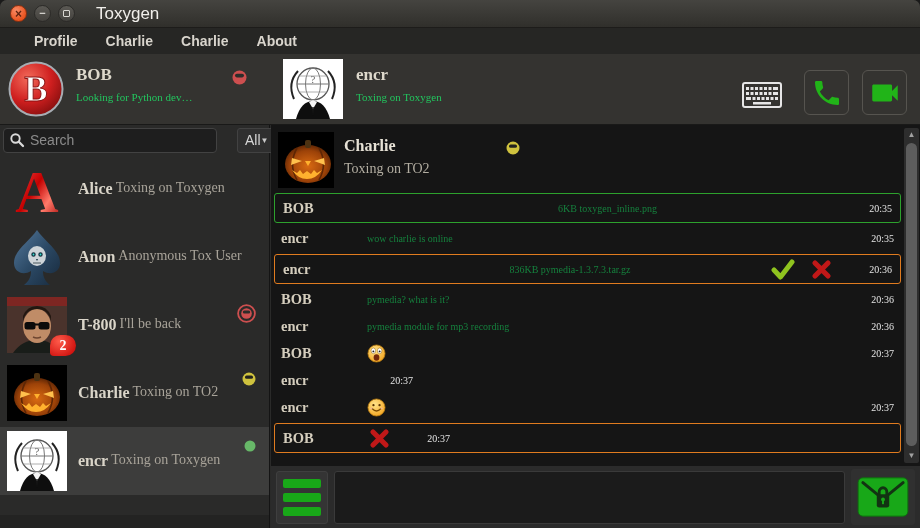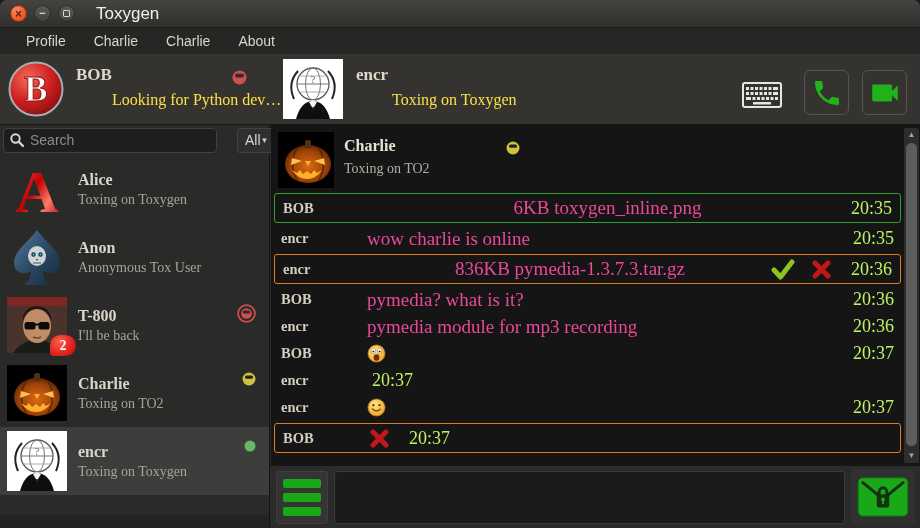--- a/index.html
+++ b/index.html
@@ -17,73 +17,73 @@
     border-bottom:1px solid #1d1c1a;
   }
   .tb-btn { width:17px; height:17px; border-radius:50%; display:flex; align-items:center; justify-content:center;
             font-size:12px; line-height:1; cursor:default; }
   .tb-close { background: radial-gradient(circle at 35% 30%, #f98b66, #e95420 70%); border:1px solid #8e3110; color:#5e2310; font-weight:bold; }
   .tb-gray  { background: linear-gradient(#5b5954,#44423e); border:1px solid #2c2b28; color:#d8d6d1; font-weight:bold; font-size:11px; }
   .tb-maxsq { width:7px; height:7px; border:1.5px solid #d8d6d1; border-radius:1px; }
   .tb-title { margin-left:14px; color:#f1efeb; font-weight:normal; font-size:17px; }
   
   .menubar { position:absolute; top:28px; left:0; right:0; height:26px; background:#262624;
-             display:flex; align-items:center; padding-left:12px; }
+             display:flex; align-items:center; padding-left:20px;font-weight:bold; }
   .menu-item { color:#d9d5cd; font-size:14px; padding:0 14px; line-height:26px; cursor:default; }
   
   .hdr { position:absolute; top:54px; left:0; right:0; height:71px; background:#343330; border-bottom:1px solid #191918; }
   .avatar-slot { position:absolute; overflow:hidden; }
   .hdr-name { position:absolute; font-family:"Liberation Serif",serif; font-weight:bold; font-size:17px; color:#ddd8cb; }
-  .hdr-status { position:absolute; font-family:"Liberation Serif",serif; font-size:16px; color:#fde047;margin-left:36px; }
+  .hdr-status { position:absolute; font-family:"Liberation Serif",serif; font-size:11px; color:#22c55e; }
   .self-state { position:absolute; left:232px; top:16px; }
   .kb-btn { position:absolute; left:741px; top:27px; width:42px; height:28px; display:flex; align-items:center; justify-content:center; }
   .hdr-btn { position:absolute; top:16px; width:45px; height:45px; border:1px solid #56544f; border-radius:6px;
              display:flex; align-items:center; justify-content:center; background:transparent; }
   .hdr-btn.call { left:804px; }
   .hdr-btn.video { left:862px; }
   
   .sidebar { position:absolute; top:125px; left:0; width:270px; bottom:0; background:#2a2a29; border-right:1px solid #141414; }
   .search-row { display:flex; height:30px; padding:2px 3px; gap:20px; align-items:center; }
   .search-box { flex:1; height:25px; background:#1e1e1e; border:1px solid #424242; border-radius:4px;
                 display:flex; align-items:center; padding:0 5px; gap:5px; }
   .search-box input { flex:1; background:transparent; border:none; outline:none; color:#cfcfcf; font-size:14px;
                       font-family:"Liberation Sans",sans-serif; min-width:0; }
   .search-box input::placeholder { color:#8b8b8b; }
   .filter { width:107px; height:25px; background:#2f2f2f; border:1px solid #424242; border-radius:3px;
             color:#d6d6d6; font-size:14px; display:flex; align-items:center; justify-content:space-between; padding:0 7px; }
   .filter .caret { font-size:8px; color:#c9c9c9; }
   .contact { height:68px; display:flex; align-items:center; position:relative; padding-left:6px; }
   .contact.selected { background:#3d3d3c; }
   .c-avatar { width:62px; height:62px; margin-right:10px; position:relative; display:flex; align-items:center; justify-content:center; flex-shrink:0; }
-  .c-meta { display:flex; flex-direction:column; gap:3px; }
+  .c-meta { display:flex; flex-direction:row; gap:3px; }
   .c-name { font-family:"Liberation Serif",serif; font-weight:bold; font-size:16px; color:#dad5c9; }
   .c-status { font-family:"Liberation Serif",serif; font-size:14px; color:#a8a399; }
   .c-state { position:absolute; right:13px; top:13px; }
   .c-unread { display:none; position:absolute; right:-8px; bottom:0; min-width:26px; height:21px;
               background: radial-gradient(circle at 35% 30%, #ff5a4a, #c40000); color:#fff;
               font-family:"Liberation Serif",serif; font-weight:bold; font-size:14px;
               border-radius:11px 11px 11px 4px; align-items:center; justify-content:center; padding:0 6px; }
   .sidebar-footer { position:absolute; left:0; right:0; bottom:0; height:13px; background:#232322; }
   
   .chat { position:absolute; left:271px; top:125px; right:0; bottom:62px; background:#151515; }
   .peer-block { position:absolute; left:7px; top:6px; right:130px; height:58px; }
   .peer-name { position:absolute; left:66px; top:6px; font-family:"Liberation Serif",serif; font-weight:bold; font-size:16px; color:#e7e2d6; }
   .peer-status { position:absolute; left:66px; top:30px; font-family:"Liberation Serif",serif; font-size:14px; color:#b3aea2; }
   .peer-state { position:absolute; left:228px; top:10px; }
   .msg-list { position:absolute; left:2px; right:18px; top:66px; bottom:2px; }
   .msg { display:flex; align-items:center; min-height:27px; padding:0 8px; font-family:"Liberation Serif",serif; }
   .msg.file { border:1px solid var(--transfer-done,#2da12d); border-radius:3px; margin:2px 1px; height:30px; }
   .msg.file.pending, .msg.file.declinable { border-color: var(--transfer-pending,#e07b1f); }
   .m-sender { width:86px; flex-shrink:0; font-weight:bold; font-size:14.5px; color:#d4cdbd; }
-  .m-body { flex:1; font-size:19px; color:#ec4899; display:flex; align-items:center; }
+  .m-body { flex:1; font-size:10px; color:#15803d; display:flex; align-items:center; }
   .msg.file .m-body { justify-content:center; }
   .m-actions { display:flex; gap:16px; margin-right:14px; align-items:center; }
   .m-actions:empty { display:none; }
   .action { display:flex; cursor:default; }
-  .m-time { width:46px; flex-shrink:0; text-align:right; font-size:18px; color:#bef264; }
+  .m-time { width:46px; flex-shrink:0; text-align:right; font-size:10px; color:#e5e5e5; }
   
   .sb { position:absolute; right:1px; top:3px; bottom:3px; width:15px; background:#2d2d2d; border-radius:2px; }
   .sb-up, .sb-down { position:absolute; left:0; right:0; height:14px; color:#a2a2a2; font-size:8px; text-align:center; line-height:14px; }
   .sb-up { top:0; } .sb-down { bottom:0; }
   .sb-thumb { position:absolute; left:2px; right:2px; top:15px; bottom:17px; background:#5d5d5d; border-radius:6px; }
   
   .bottom { position:absolute; left:271px; right:0; bottom:0; height:62px; background:#2b2b2b;
             display:flex; align-items:center; padding:4px 5px; gap:6px; }
   .menu-btn { width:52px; height:53px; background:#343434; border:1px solid #3f3f3f; border-radius:3px;
               display:flex; flex-direction:column; align-items:center; justify-content:center; gap:5px; }

